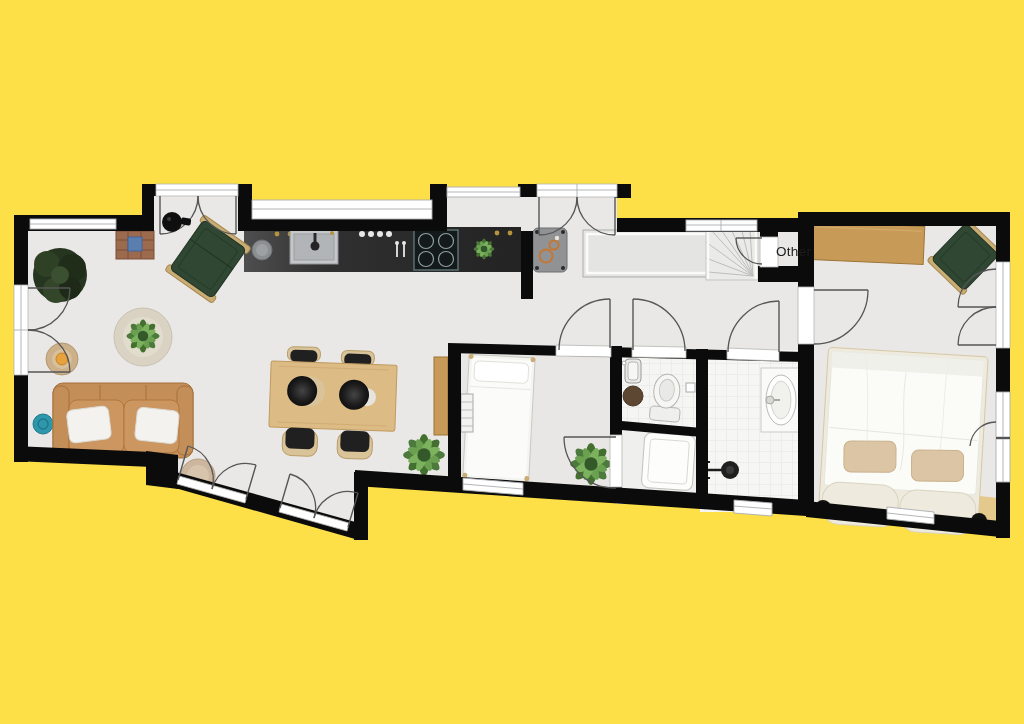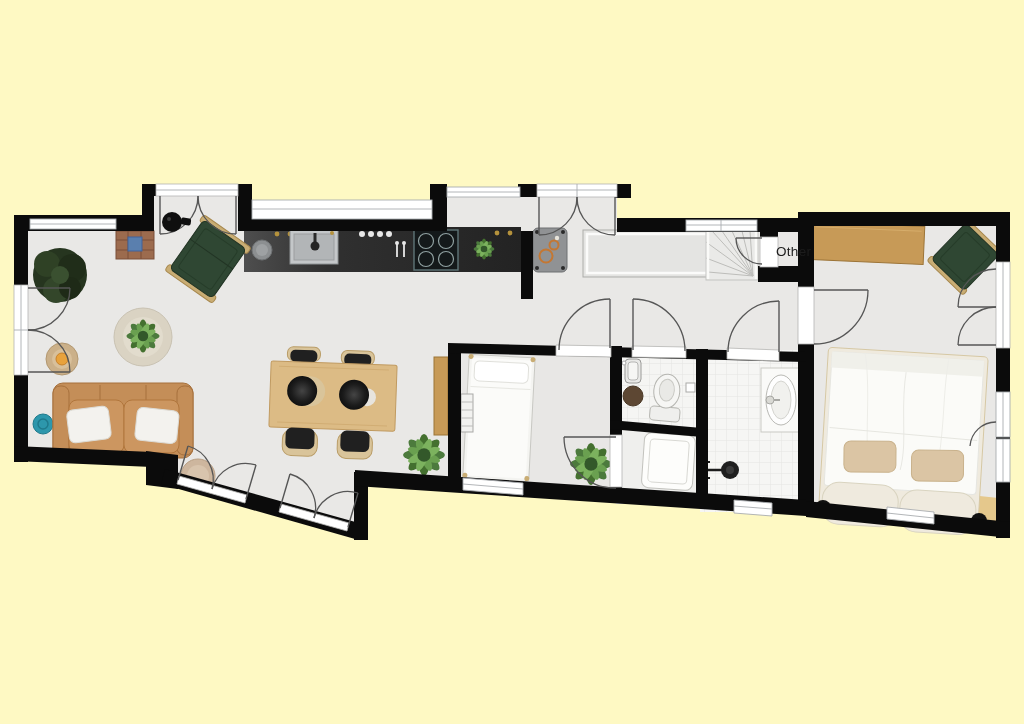--- a/index.html
+++ b/index.html
@@ -1,17 +1,17 @@
 <!DOCTYPE html>
 <html><head>
 <meta charset="utf-8">
 <style>
   html,body{margin:0;padding:0;background:#ffffff;width:1024px;height:724px;overflow:hidden;
             font-family:"Liberation Sans", sans-serif;}
-  .canvas{position:relative;width:1024px;height:724px;background:#fef9c3;}
+  .canvas{position:relative;width:1024px;height:724px;background:#fde047;}
   svg{position:absolute;left:0;top:0;}
   .room-label{font-family:"Liberation Sans", sans-serif;font-size:13.5px;fill:#1c1c1c;letter-spacing:.3px;}
   .wall{fill:#0b0b0b;stroke:none;}
   .win{fill:#ffffff;stroke:#a9adb0;stroke-width:.9;}
   .winline{stroke:#a9adb0;stroke-width:.9;fill:none;}
   .gap{fill:#ffffff;stroke:#b5b5b3;stroke-width:.8;}
   .arc{fill:none;stroke:#565656;stroke-width:1.3;}
   .leaf{stroke:#565656;stroke-width:1.4;fill:none;}
 </style>
 </head>

